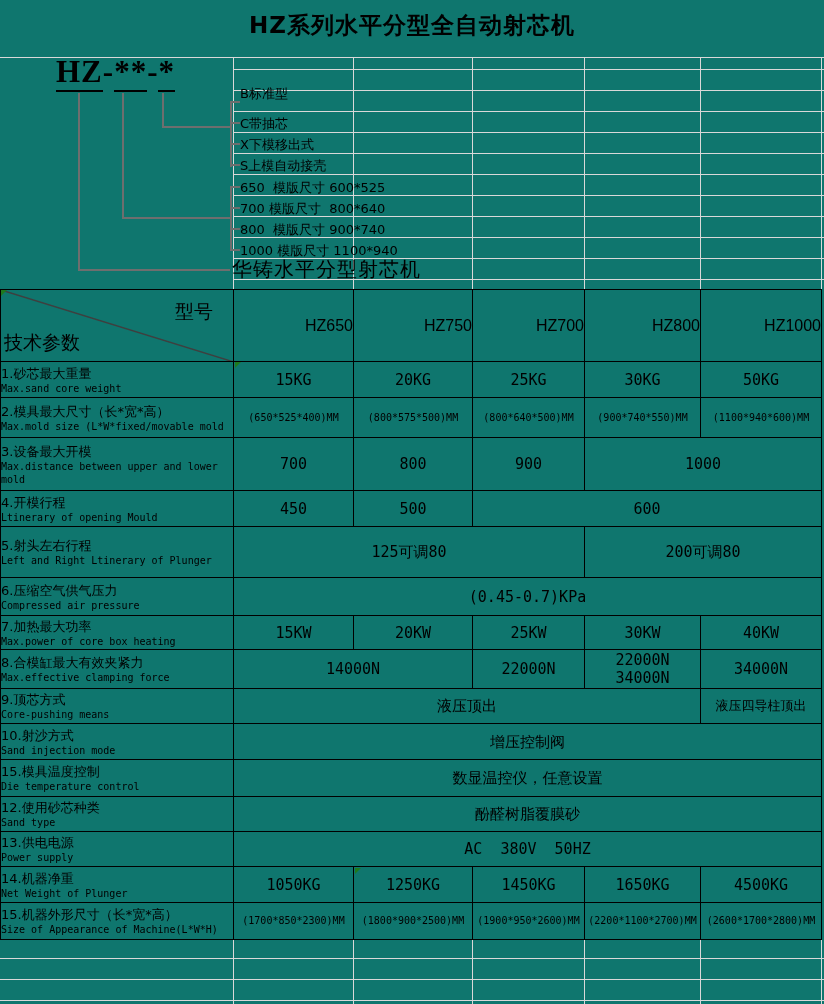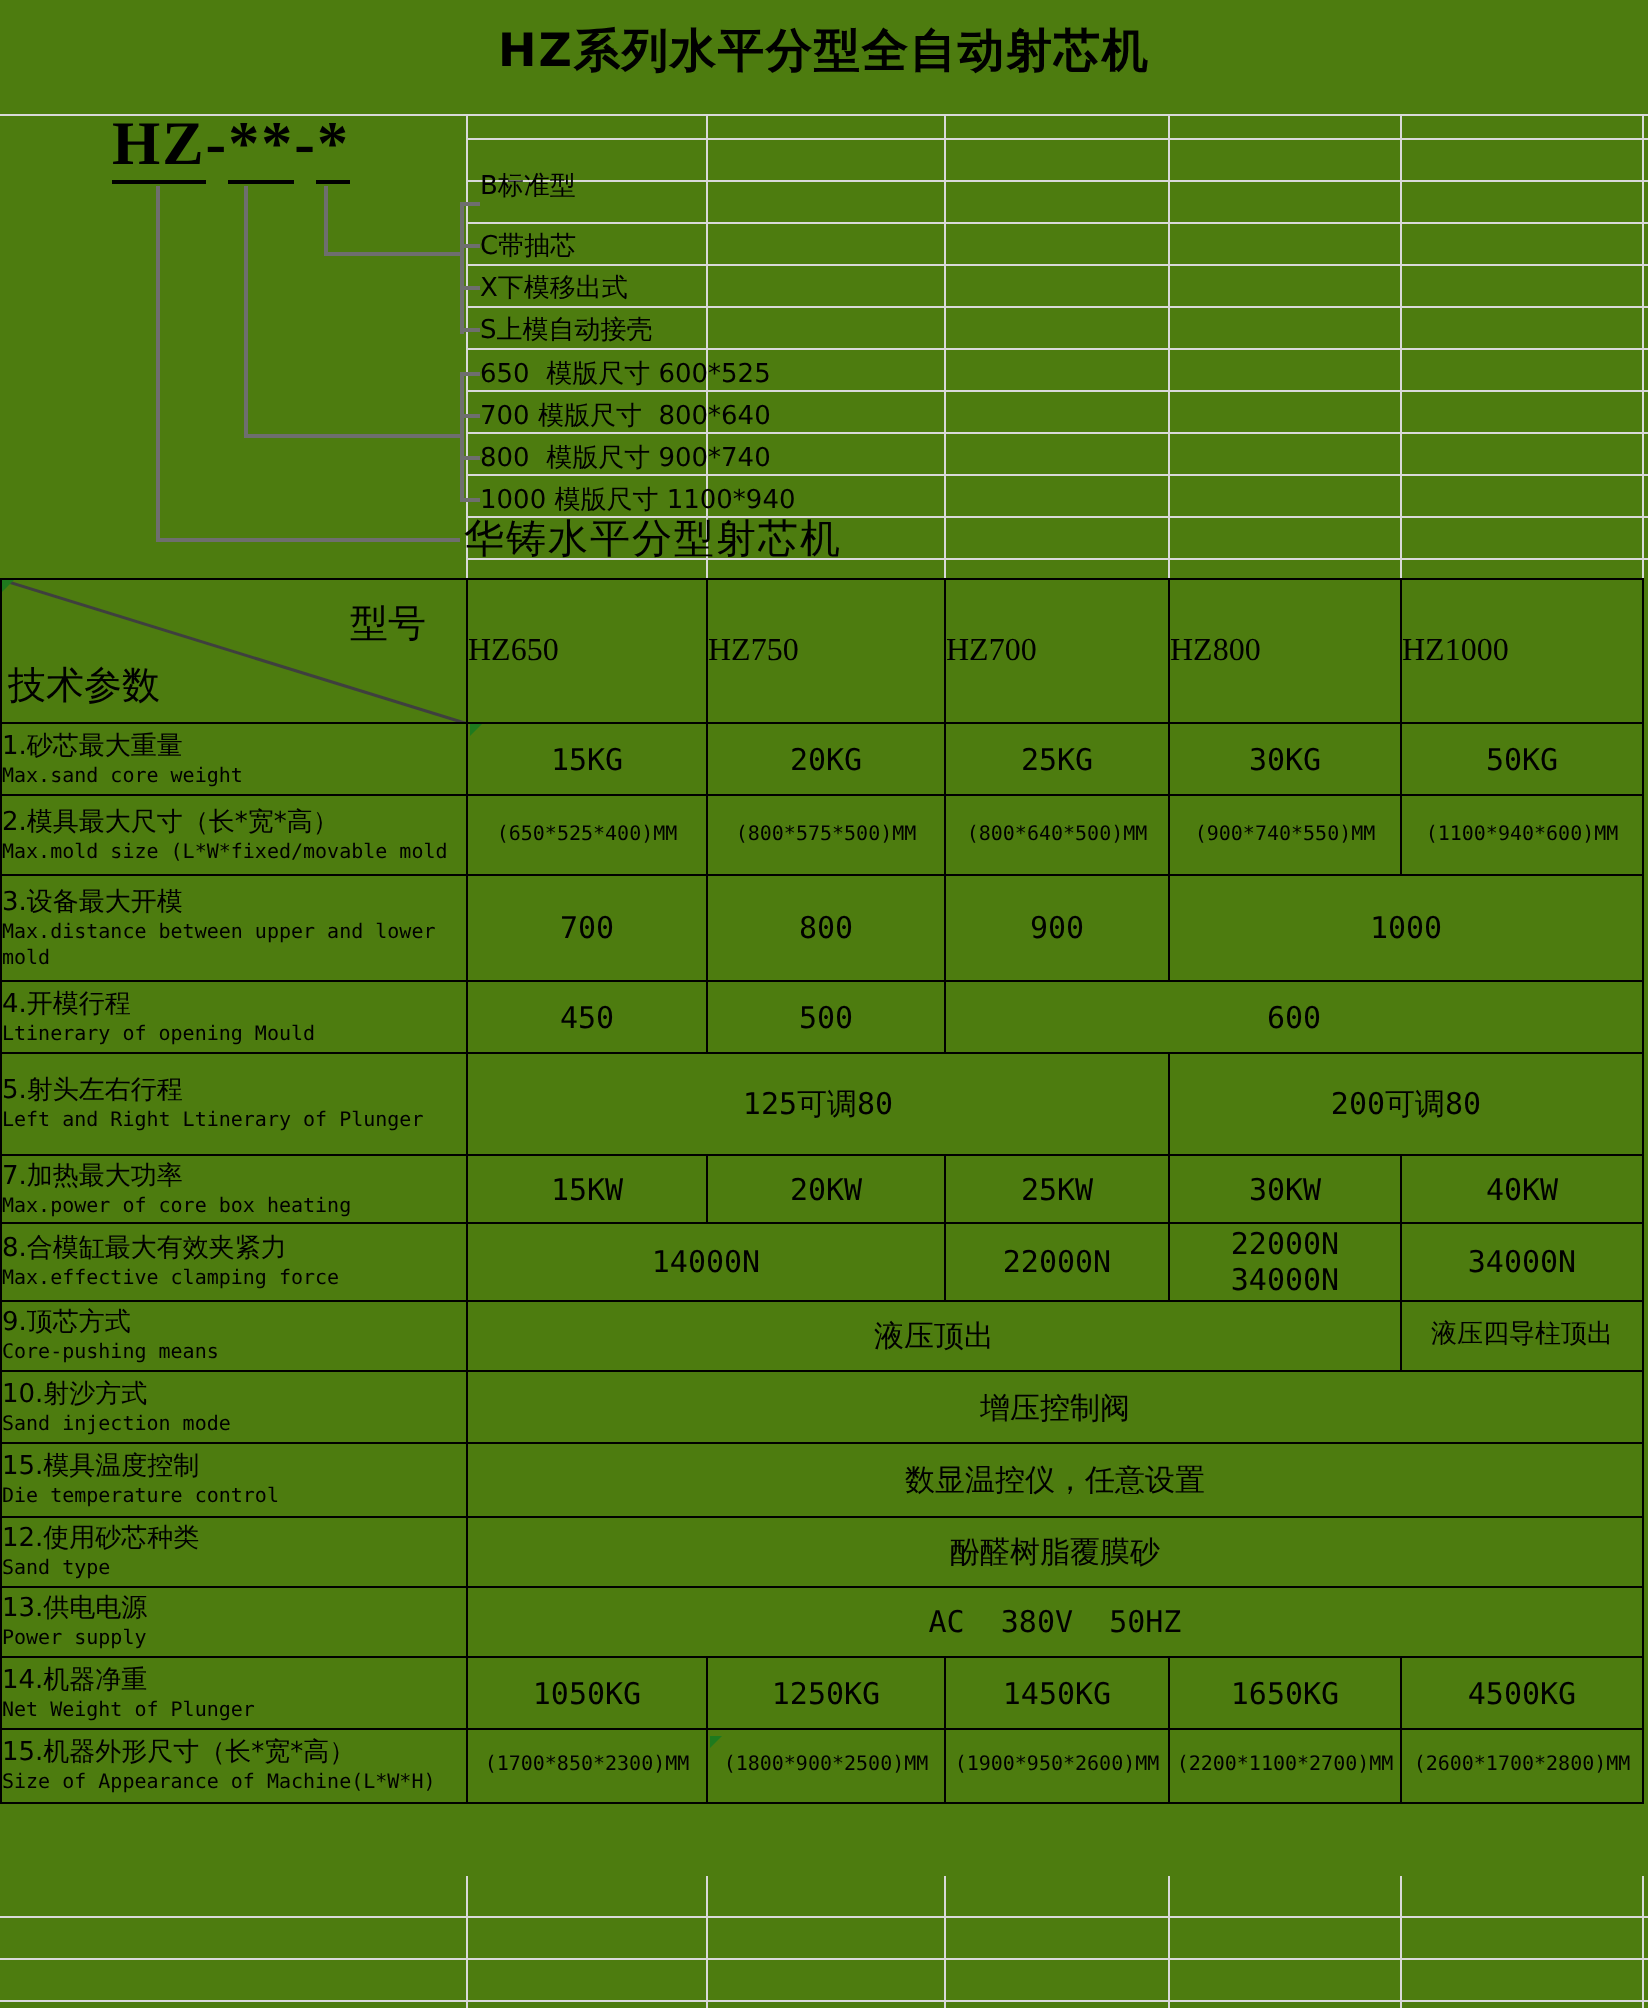--- a/index.html
+++ b/index.html
@@ -1,16 +1,16 @@
 <!DOCTYPE html>
 <html><head>
 <meta charset="utf-8">
 <style>
   html,body{margin:0;padding:0;background:#fff;}
-  #page{position:relative;width:824px;height:1004px;background:#4d7c0f;overflow:hidden;
+  #page{position:relative;width:824px;height:1004px;background:#0f766e;overflow:hidden;
         font-family:"DejaVu Sans",sans-serif;color:#000;}
 
   
   .title{position:absolute;left:0;top:10px;width:824px;text-align:center;
          font-size:23px;font-weight:bold;letter-spacing:1px;}
 
   
   .vgrid{position:absolute;width:1px;background:#d9d9d9;}
   .hgrid{position:absolute;height:1px;background:#d9d9d9;}
   .hgridband-top{position:absolute;left:233px;top:49px;width:591px;height:240px;
@@ -29,21 +29,21 @@
   
   table.spec{position:absolute;left:0;top:289px;width:822px;border-collapse:collapse;
              table-layout:fixed;}
   table.spec td{border:1px solid #000;padding:0;vertical-align:middle;overflow:hidden;}
   td.param{padding:2px 2px 2px 3px;}
   .cn{font-size:13px;line-height:17px;white-space:pre-wrap;}
   .en{font-family:"DejaVu Sans Mono","Liberation Mono",monospace;font-size:10px;line-height:13px;white-space:pre-wrap;}
   td.val{font-family:"DejaVu Sans Mono","Liberation Mono",monospace;font-size:15px;
          text-align:center;white-space:pre-wrap;line-height:18px;}
   td.val.sm{font-size:10px;}
-  td.model{font-family:Liberation Serif, serif;font-size:16px;text-align:left;}
+  td.model{font-family:Liberation Sans, sans-serif;font-size:16px;text-align:right;}
   td.corner{position:relative;}
   .corner-top{position:absolute;top:9px;right:20px;font-size:19px;}
   .corner-bottom{position:absolute;bottom:5px;left:3px;font-size:19px;}
   .diag{position:absolute;left:0;top:0;}
 
   
   .flag{position:absolute;width:0;height:0;border-top:6px solid #1e7a1e;border-right:6px solid transparent;}
 </style>
 </head>
 <body>
@@ -171,20 +171,27 @@
 
     <tr style="height:51px;">
       <td class="param">
         <div class="cn">5.射头左右行程</div>
         <div class="en">Left and Right Ltinerary of Plunger</div>
       </td>
       <td class="val" colspan="3">125可调80</td>
       <td class="val" colspan="2">200可调80</td>
     </tr>
 
+    <tr style="height:38px;">
+      <td class="param">
+        <div class="cn">6.压缩空气供气压力</div>
+        <div class="en">Compressed air pressure</div>
+      </td>
+      <td class="val" colspan="5">(0.45-0.7)KPa</td>
+    </tr>
 
     <tr style="height:34px;">
       <td class="param">
         <div class="cn">7.加热最大功率</div>
         <div class="en">Max.power of core box heating</div>
       </td>
       <td class="val">15KW</td>
       <td class="val">20KW</td>
       <td class="val">25KW</td>
       <td class="val">30KW</td>

